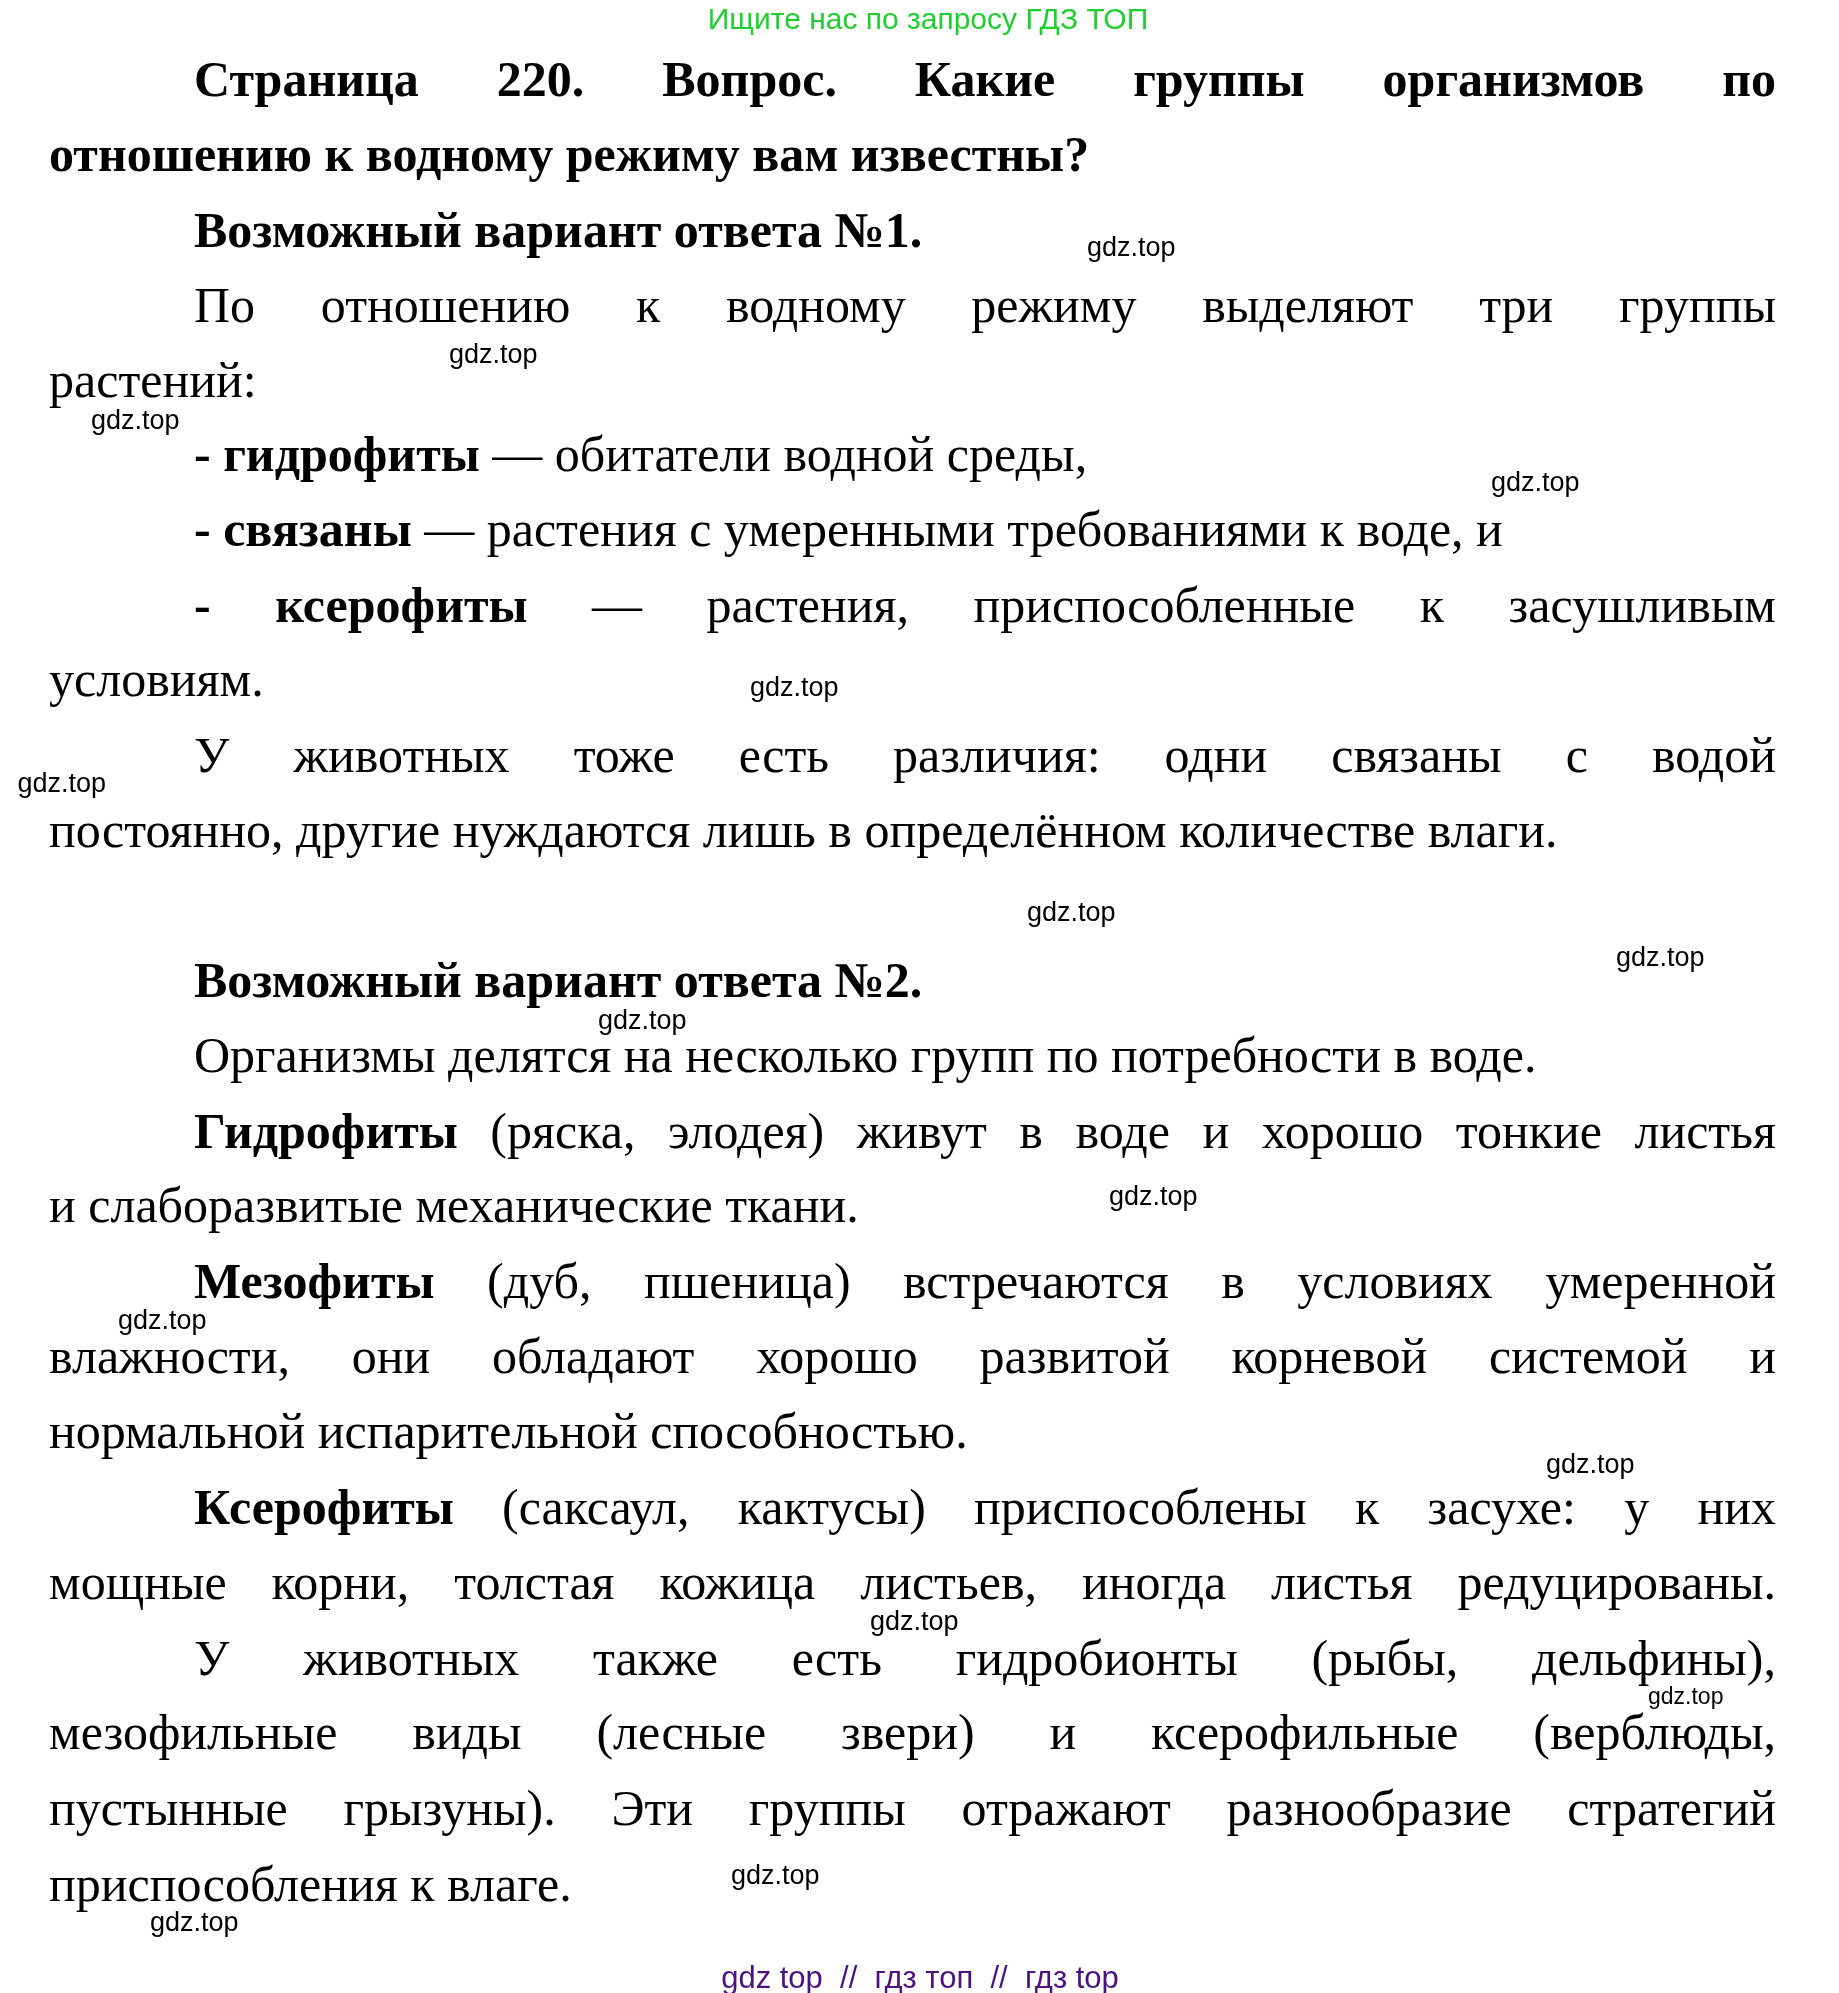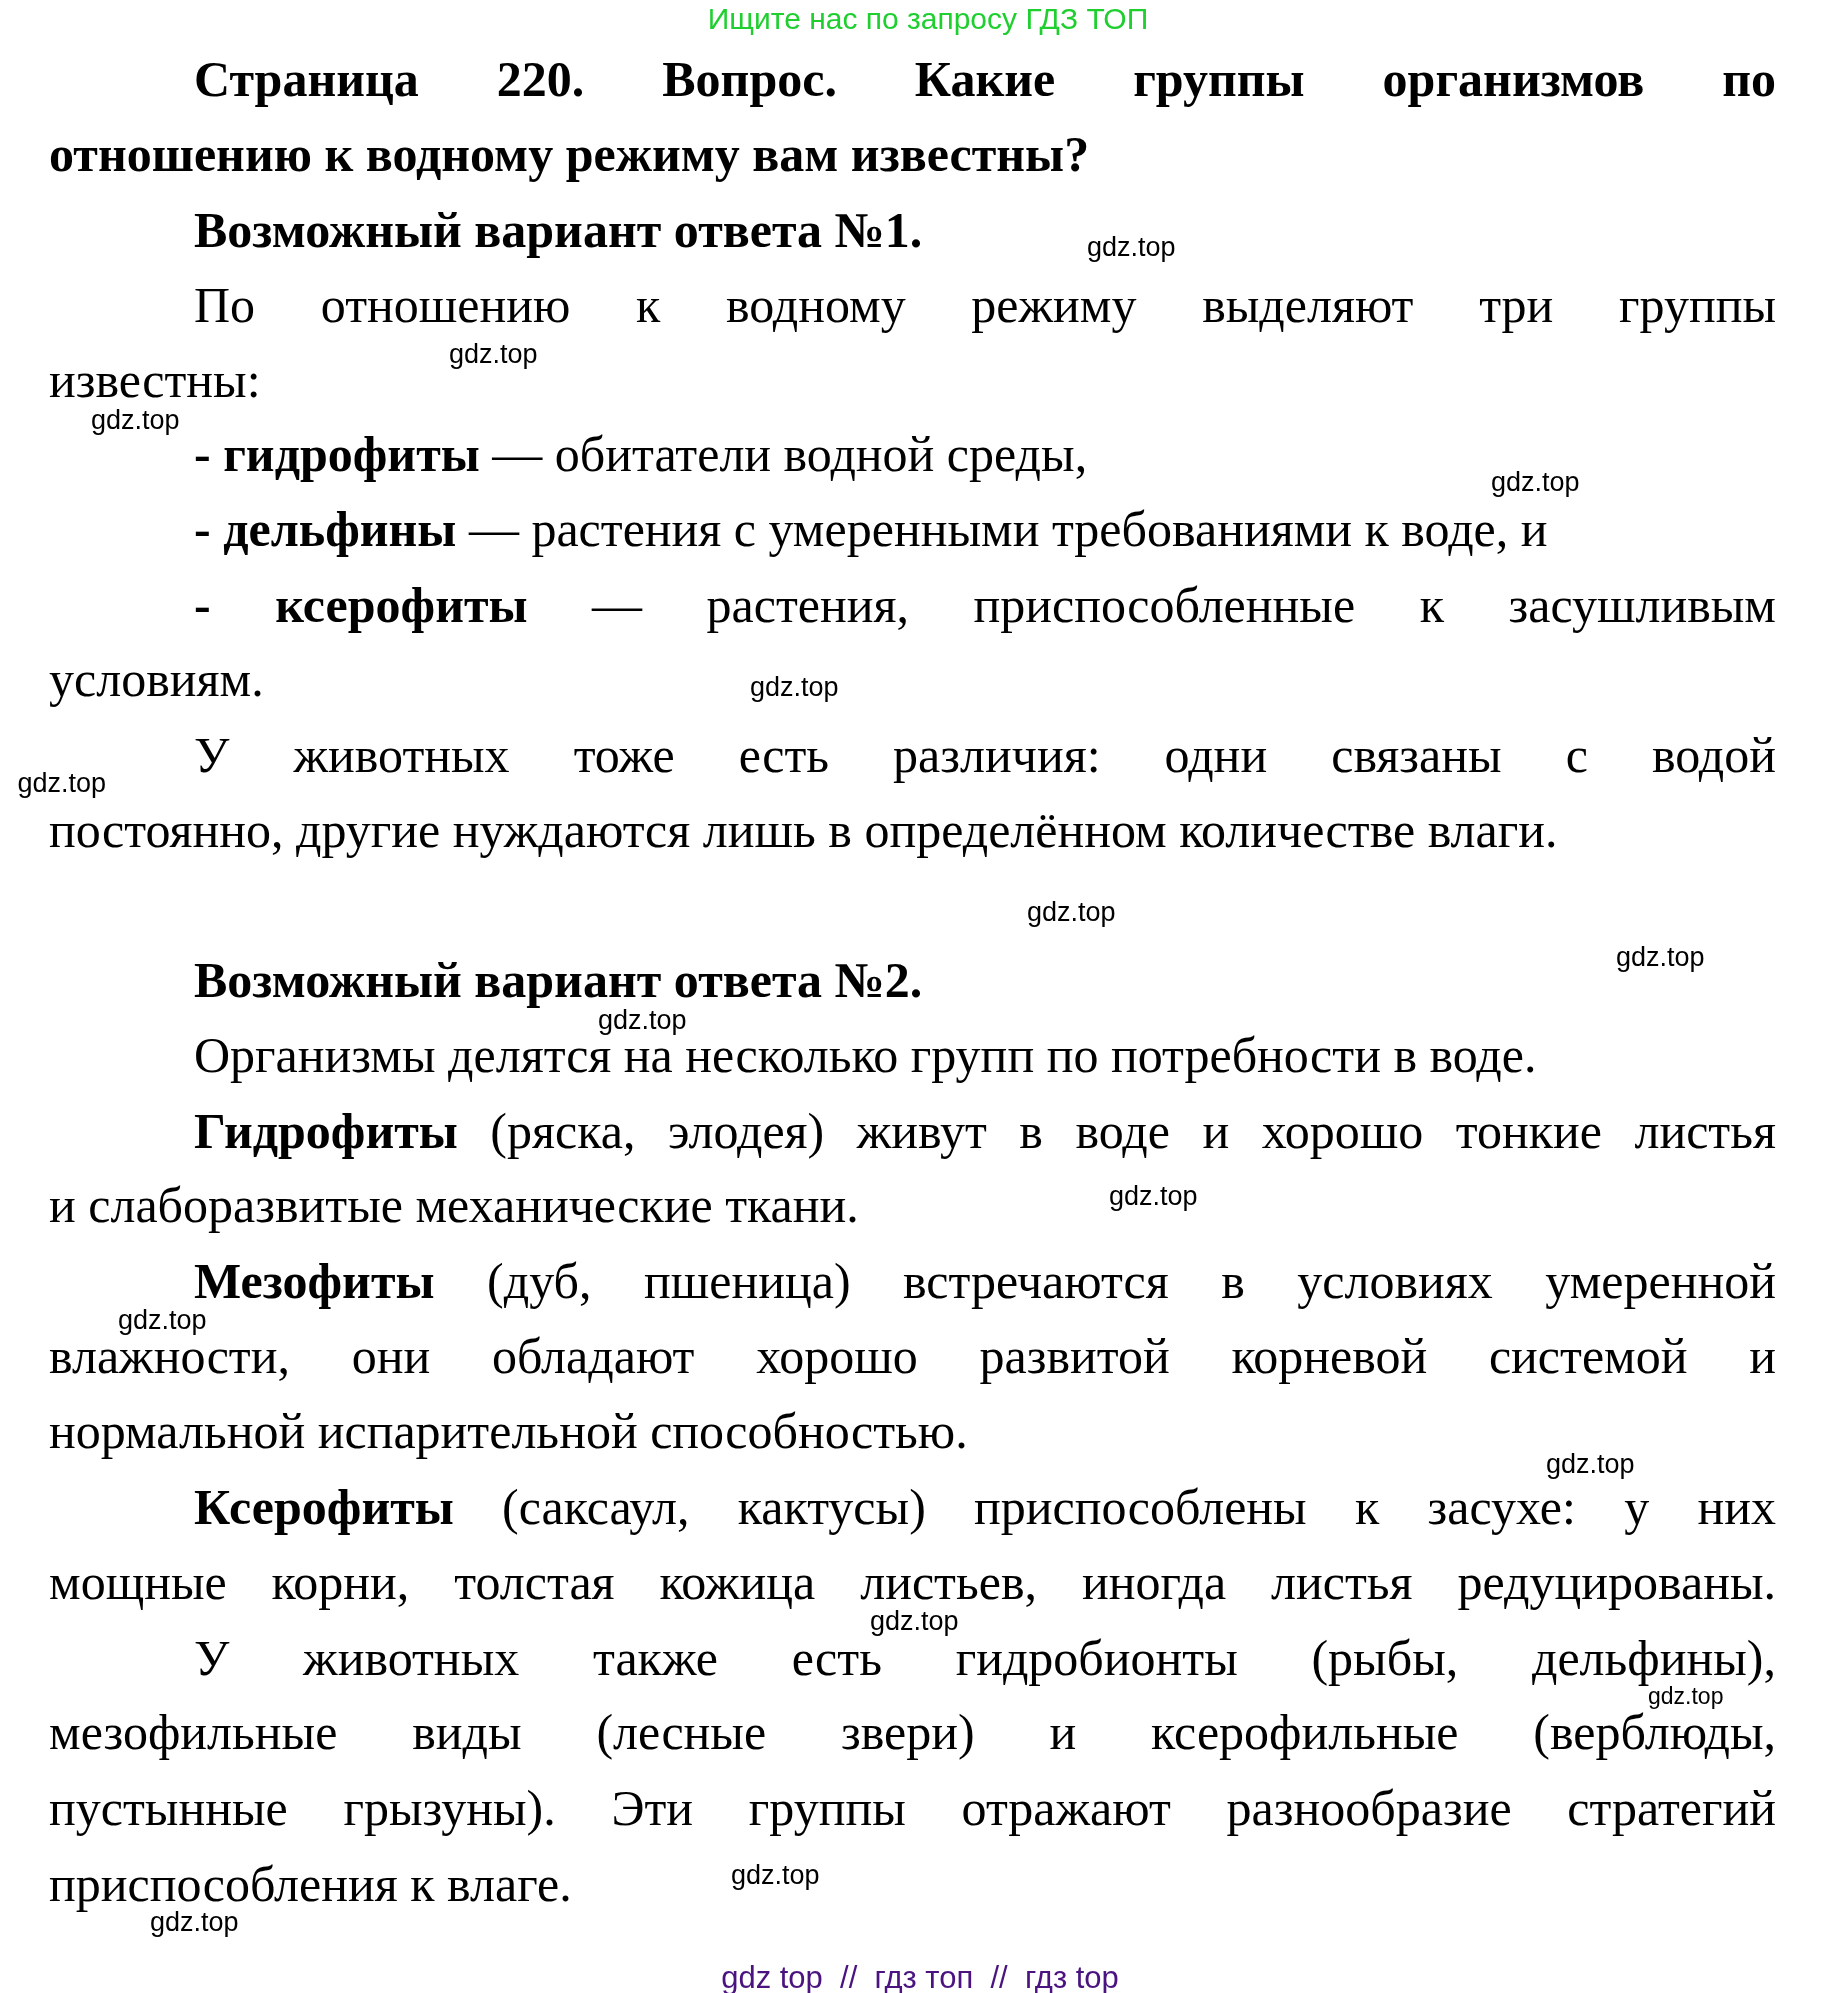--- a/index.html
+++ b/index.html
@@ -20,24 +20,24 @@
 </head>
 <body>
 
 <div class="top-banner">Ищите нас по запросу ГДЗ ТОП</div>
 
 <div class="line ind just b" style="top:41px">Страница 220. Вопрос. Какие группы организмов по</div>
 <div class="line b" style="top:116px">отношению к водному режиму вам известны?</div>
 
 <div class="line ind b" style="top:192px">Возможный вариант ответа №1.</div>
 <div class="line ind just" style="top:267px">По отношению к водному режиму выделяют три группы</div>
-<div class="line" style="top:342px">известны:</div>
+<div class="line" style="top:342px">растений:</div>
 
 <div class="line ind" style="top:416px"><span class="b">- гидрофиты</span><span> — обитатели водной среды,</span></div>
-<div class="line ind" style="top:491px"><span class="b">- дельфины</span><span> — растения с умеренными требованиями к воде, и</span></div>
+<div class="line ind" style="top:491px"><span class="b">- связаны</span><span> — растения с умеренными требованиями к воде, и</span></div>
 <div class="line ind just" style="top:567px"><span class="b">- ксерофиты</span><span> — растения, приспособленные к засушливым</span></div>
 <div class="line" style="top:641px">условиям.</div>
 
 <div class="line ind just" style="top:717px">У животных тоже есть различия: одни связаны с водой</div>
 <div class="line" style="top:792px">постоянно, другие нуждаются лишь в определённом количестве влаги.</div>
 
 <div class="line ind b" style="top:942px">Возможный вариант ответа №2.</div>
 <div class="line ind" style="top:1017px">Организмы делятся на несколько групп по потребности в воде.</div>
 
 <div class="line ind just" style="top:1093px"><span class="b">Гидрофиты</span><span> (ряска, элодея) живут в воде и хорошо тонкие листья</span></div>

